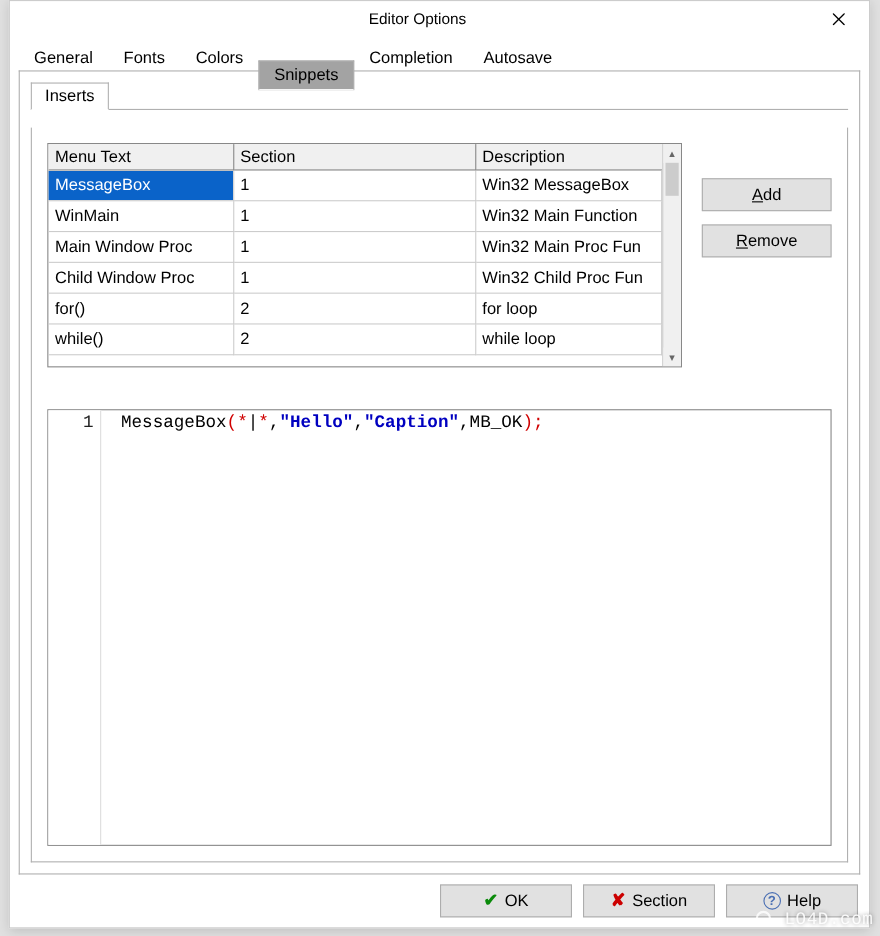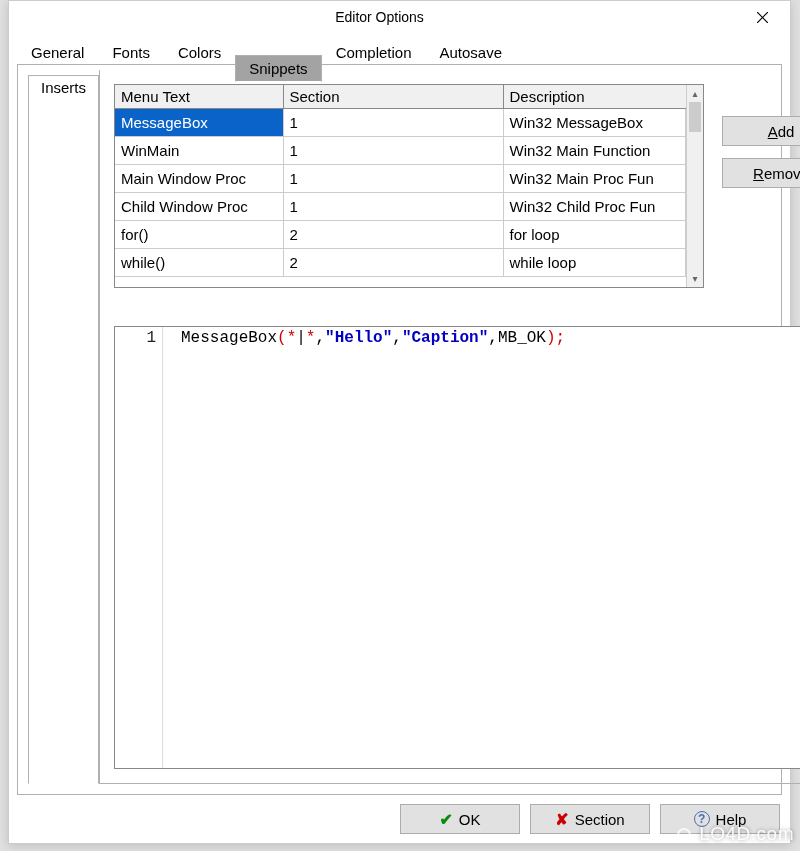--- a/index.html
+++ b/index.html
@@ -75,21 +75,23 @@
     border-bottom: 1px solid #fff;
     top: 18px;
   }
 
   .tabpage {
     border: 1px solid #b0b0b0;
     border-top: none;
     flex: 1;
     padding: 6px 10px 10px 10px;
     display: flex;
+    flex-direction: column;
     position: relative;
+    gap: 16px;
   }
 
   
   .inner-tabstrip {
     display: flex;
     border-bottom: 1px solid #b0b0b0;
     margin-top: 4px;
   }
   .inner-tab {
     padding: 3px 12px;
@@ -253,23 +255,23 @@
     cursor: pointer;
     display:flex;align-items:center;justify-content:center;
     gap:6px;
   }
   .ico-check { color: #0a8a0a; font-weight:bold; font-size:16px; }
   .ico-x { color: #c00; font-weight:bold; font-size:16px; }
   .ico-q { color:#4a6fb3; font-weight:bold; font-size:16px; display:inline-flex;align-items:center;justify-content:center;width:16px;height:16px;border:1.5px solid #4a6fb3;border-radius:50%; font-size:12px;}
 
   .watermark {
     position:absolute; right:6px; bottom:6px;
-    font-size:19px; color:rgba(255,255,255,0.9);
+    font-size:16px; color:rgba(255,255,255,0.9);
     text-shadow:0 0 4px rgba(0,0,0,0.4);
-    font-family: Liberation Sans, sans-serif;
+    font-family: Liberation Mono, monospace;
     pointer-events:none;
     letter-spacing:0.5px;
   }
   .watermark .ring {
     display:inline-block;width:14px;height:14px;border:2px solid rgba(255,255,255,0.8);border-radius:50%;vertical-align:-2px;margin-right:2px;
   }
 </style>
 </head>
 <body>
 

